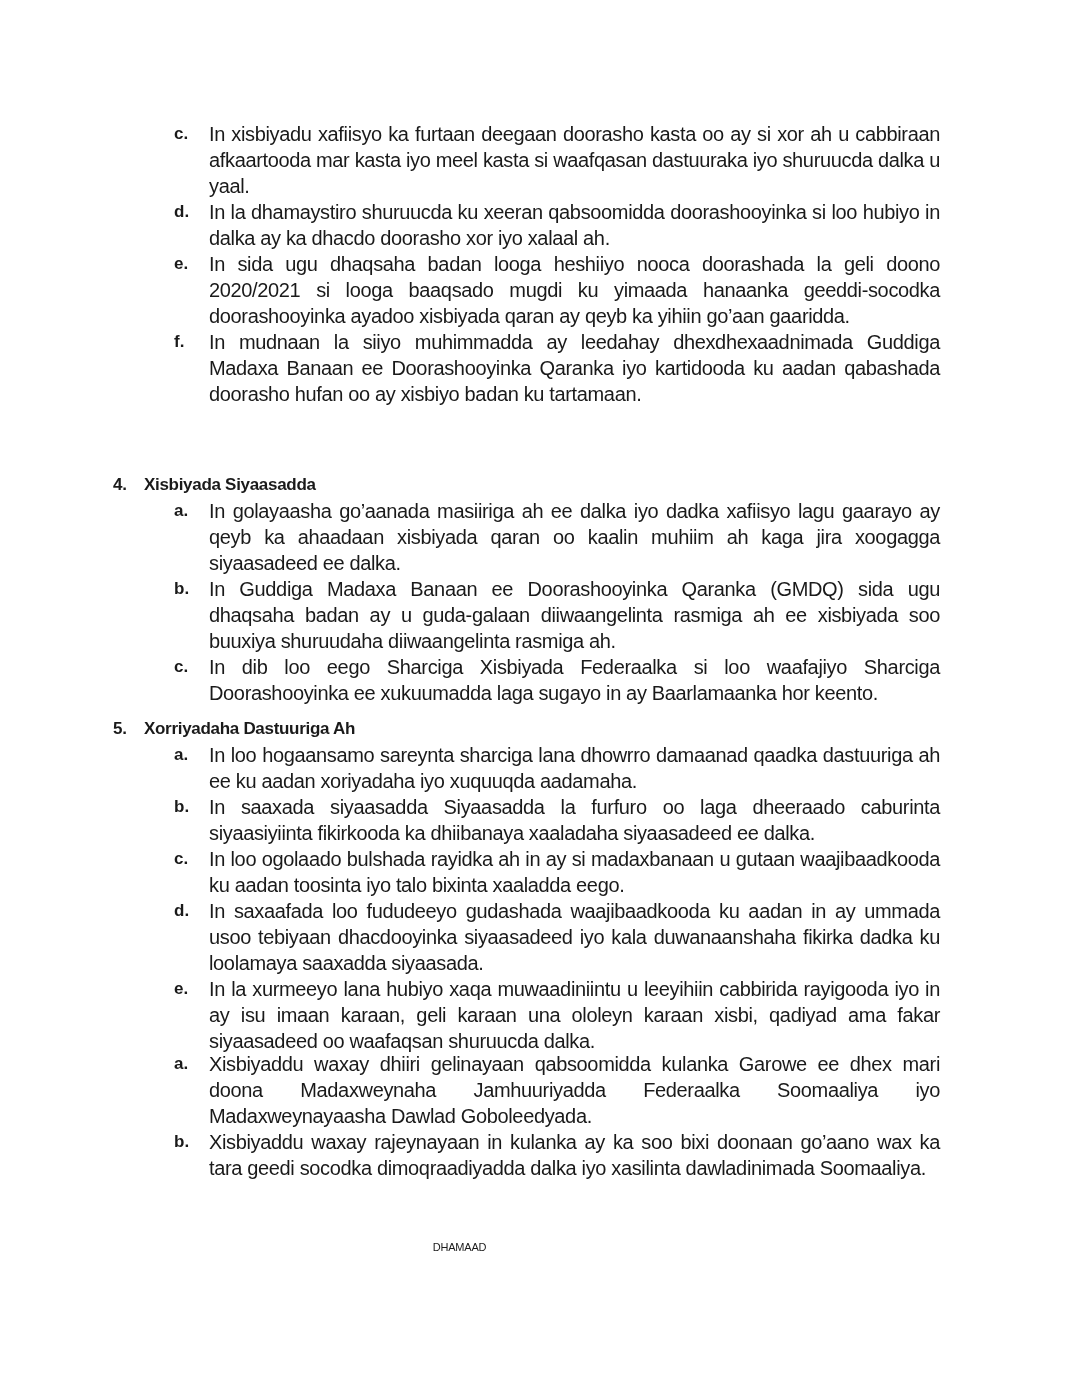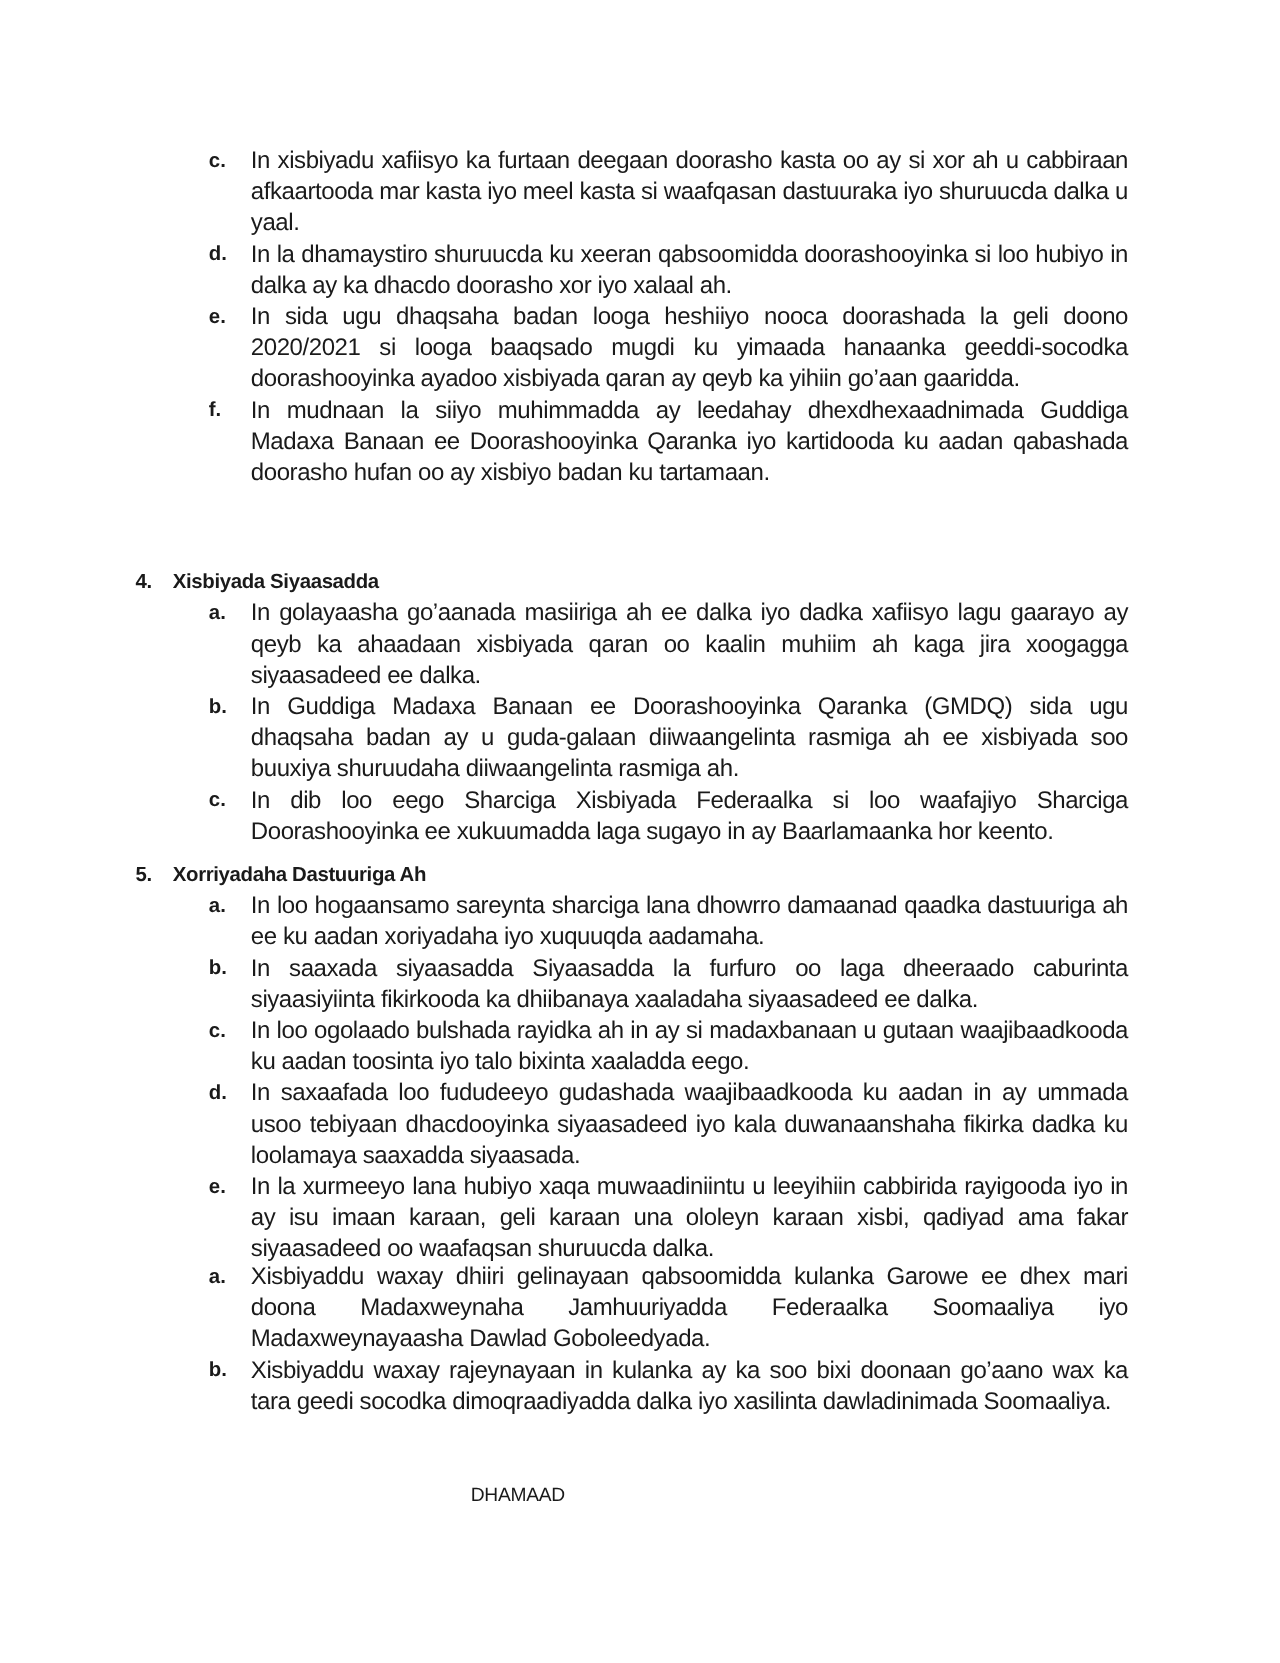--- a/index.html
+++ b/index.html
@@ -13,21 +13,21 @@
     .item .mark {
       position: absolute; left: 0; top: 0; font-weight: bold; font-size: 17px; line-height: 26px;
     }
     .item .txt {
       font-size: 20px; line-height: 26px; text-align: justify; letter-spacing: -0.35px;
     }
     .section { position: absolute; left: 113px; width: 830px; }
     .section-head { font-weight: bold; font-size: 17px; line-height: 26px; letter-spacing: -0.3px; }
     .section-head .num { display: inline-block; width: 31px; }
     .section .sub-list { position: relative; left: 61px; }
-    .end { position: absolute; left: 0; width: 863px; text-align: center; font-size: 16px; line-height: 26px; letter-spacing: -0.2px; }
+    .end { position: absolute; left: 0; width: 863px; text-align: center; font-size: 11px; line-height: 26px; letter-spacing: -0.2px; padding-left: 28px; }
   </style>
 </head>
 <body>
 
 <div class="page">
 
   <div class="sub-list" style="top:121px;">
     <div class="item">
       <span class="mark">c.</span>
       <div class="txt">In xisbiyadu xafiisyo ka furtaan deegaan doorasho kasta oo ay si xor ah u cabbiraan afkaartooda mar kasta iyo meel kasta si waafqasan dastuuraka iyo shuruucda dalka u yaal.</div>

